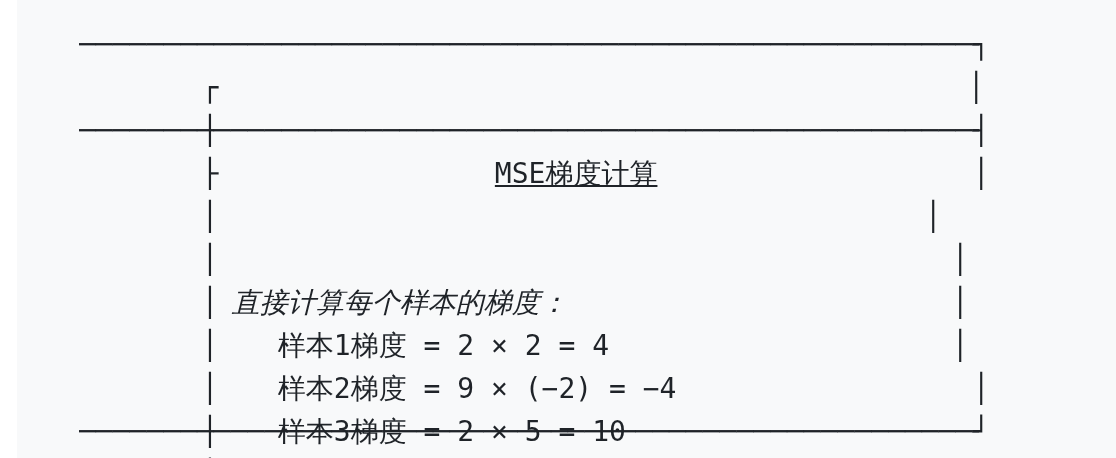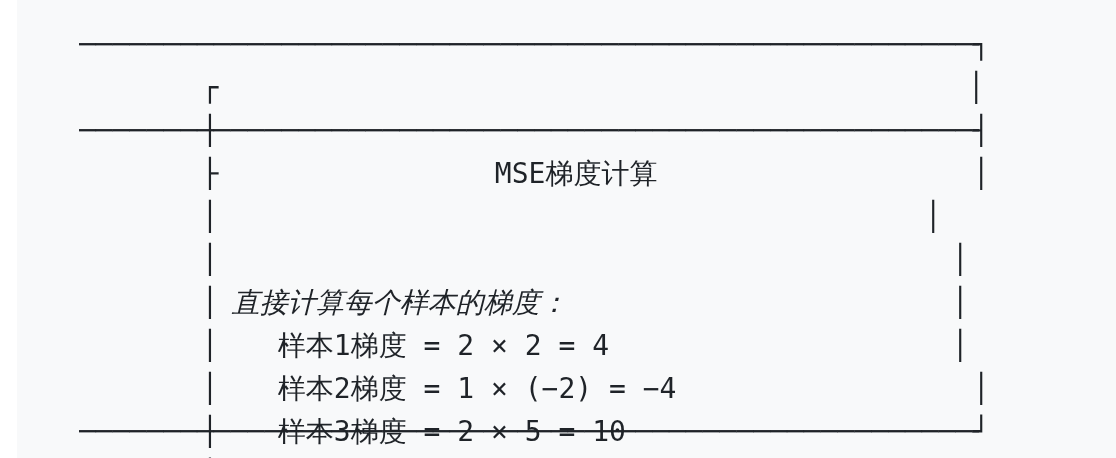--- a/index.html
+++ b/index.html
@@ -51,21 +51,21 @@
     width: 900px;
     height: 43px;
     overflow: hidden;
   }
   
   .r-full  { left: 906px; }
   .r-title { left: 901px; }
   .r-intro { left: 858px; }
   .r-calc  { left: 885px; }
   
-  .title-content { padding-left: 293px; }
+  .title-content { padding-left: 293px; text-decoration: underline; }
   .intro-content { padding-left: 30px; font-style: italic; }
   .calc-content  { padding-left: 76px; text-align: center; }
 </style>
 </head>
 <body>
 
 <div class="viewport">
   <div class="code-block">
 
     <div class="ascii">
@@ -100,21 +100,21 @@
       </div>
 
       <div class="row">
         <span>│</span>
         <span class="calc-content">样本1梯度 = 2 × 2 = 4</span>
         <span class="abs r-calc">│</span>
       </div>
 
       <div class="row">
         <span>│</span>
-        <span class="calc-content">样本2梯度 = 1 × (−2) = −4</span>
+        <span class="calc-content">样本2梯度 = 9 × (−2) = −4</span>
         <span class="abs r-calc">│</span>
       </div>
 
       <div class="row">
         <span>│</span>
         <span class="calc-content">样本3梯度 = 2 × 5 = 10</span>
         <span class="abs r-calc">│</span>
       </div>
 
       <div class="row">

